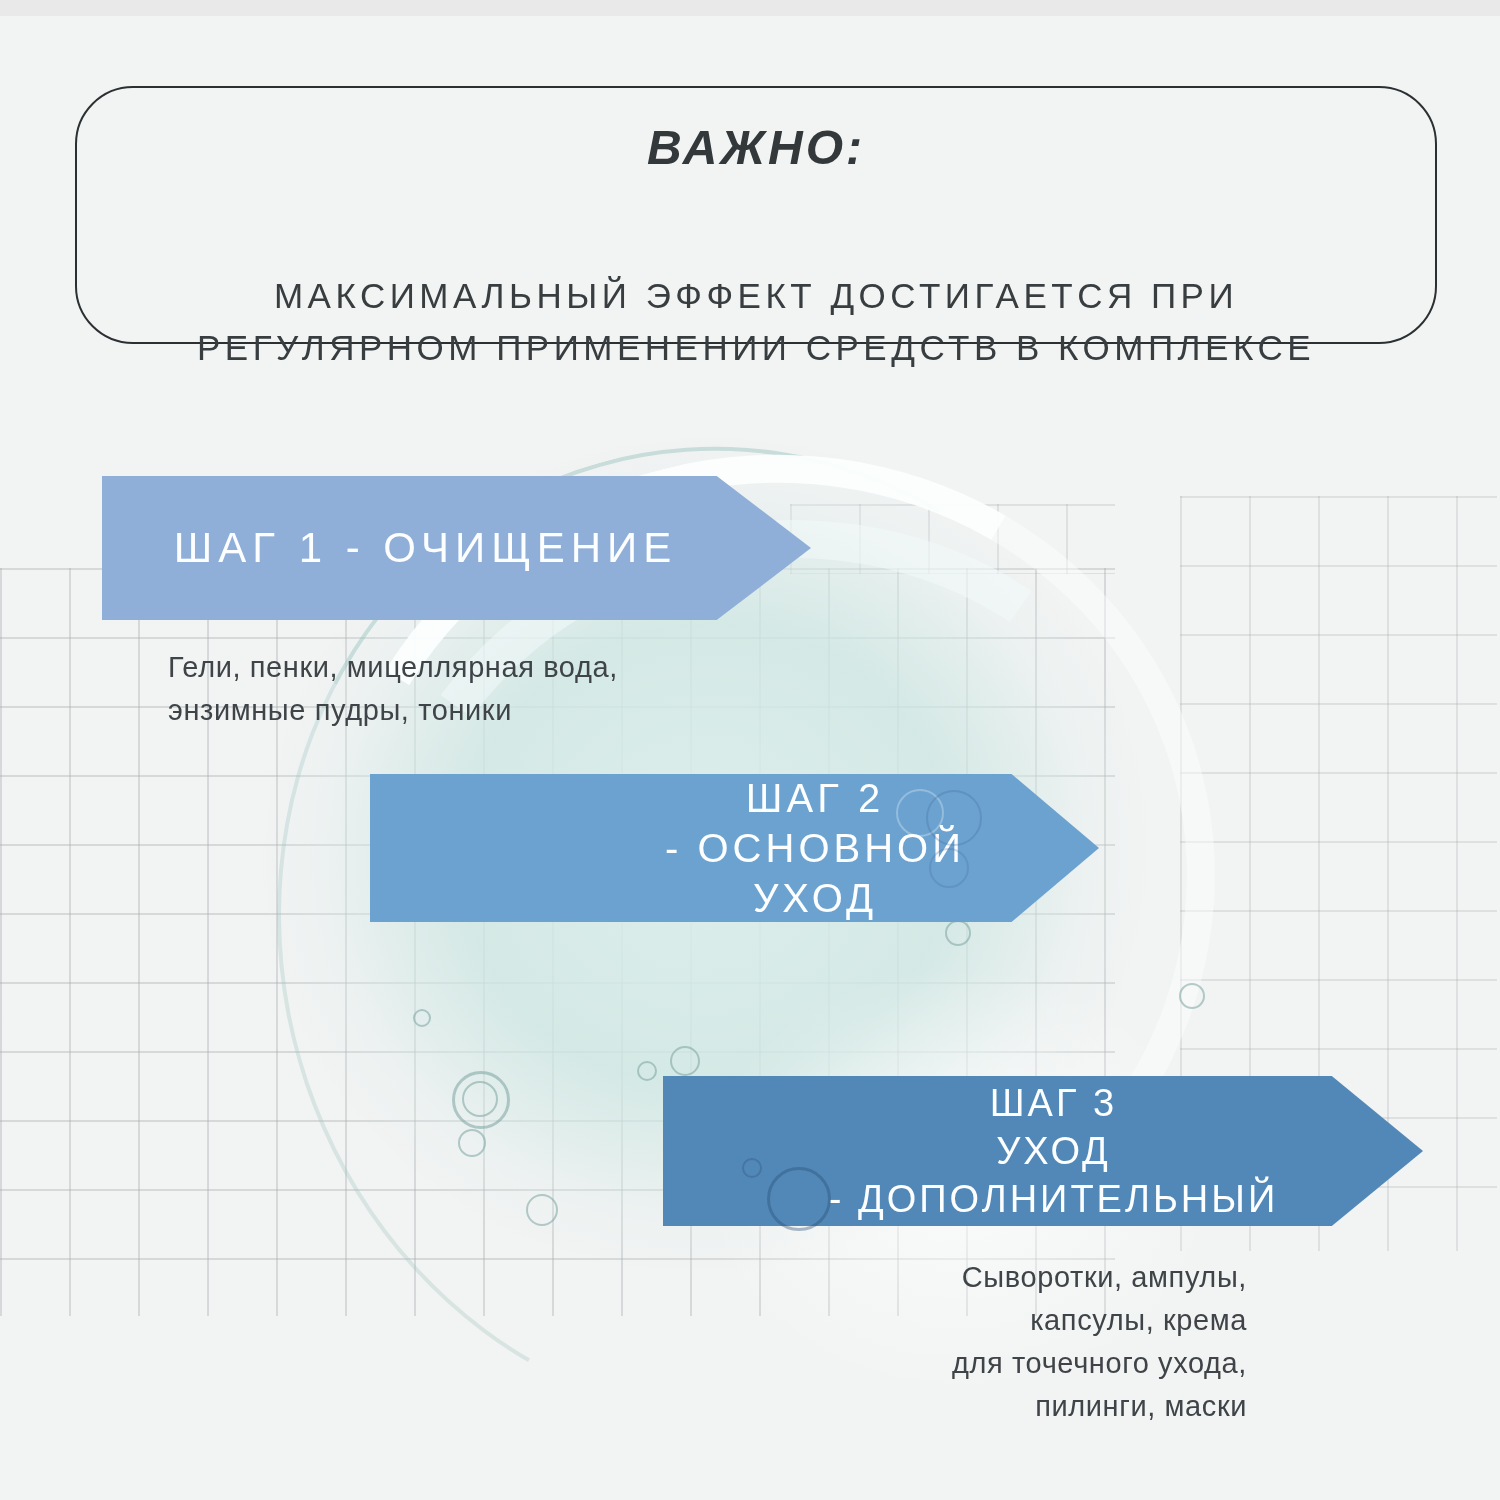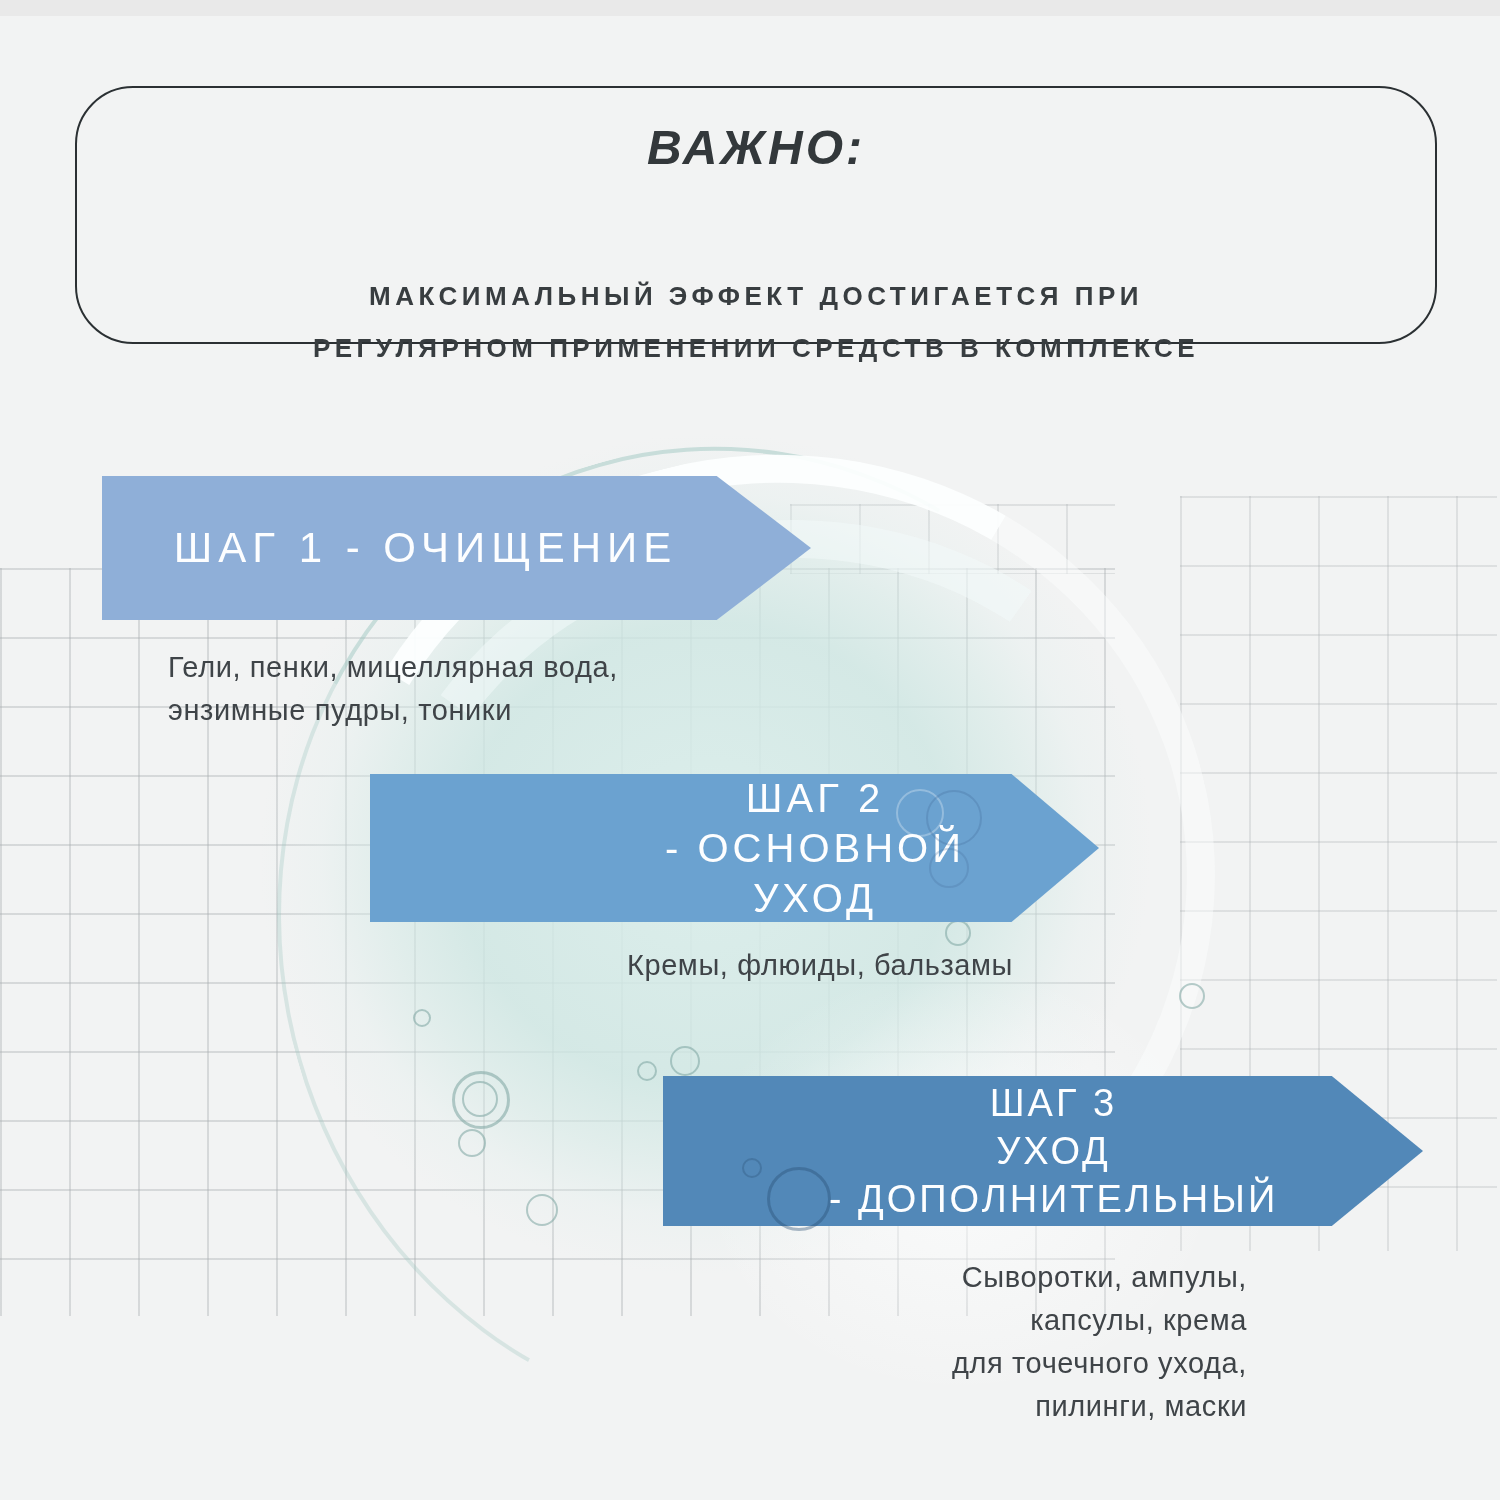--- a/index.html
+++ b/index.html
@@ -53,21 +53,21 @@
     position:absolute;left:75px;top:70px;width:1362px;height:258px;
     border:2px solid #2b3033;border-radius:58px;box-sizing:border-box;
     text-align:center;
   }
   .notice-title{
     position:absolute;left:0;right:0;top:32px;
     font-size:48px;font-style:italic;font-weight:600;letter-spacing:3px;color:#33383b;
   }
   .notice-sub{
     position:absolute;left:0;right:0;top:182px;
-    font-size:26px;font-weight:700;letter-spacing:4.5px;line-height:52px;color:#383d40;
+    font-size:35px;font-weight:400;letter-spacing:4.5px;line-height:52px;color:#383d40;
   }
   .notice-sub span{display:block;}
   
   .banner{
     position:absolute;display:flex;flex-direction:column;justify-content:center;
     box-sizing:border-box;color:#fdfeff;
   }
   .banner span{display:block;text-align:center;}
   .banner1{
     left:102px;top:460px;width:709px;height:144px;
@@ -144,23 +144,20 @@
     <span>энзимные пудры, тоники</span>
   </div>
 
   <div class="banner banner2 z4">
     <span>ШАГ 2</span>
     <span>- ОСНОВНОЙ УХОД</span>
   </div>
   <div class="bubble z5" style="left:896px;top:773px;width:44px;height:44px;border-color:rgba(255,255,255,0.28);"></div>
   <div class="bubble z5" style="left:926px;top:774px;width:52px;height:52px;border-color:rgba(70,110,155,0.30);"></div>
   <div class="bubble z5" style="left:929px;top:832px;width:36px;height:36px;border-color:rgba(70,110,155,0.26);"></div>
-  <div class="desc desc2 z4">
-    <span>Кремы, флюиды, бальзамы</span>
-  </div>
 
   <div class="banner banner3 z4">
     <span>ШАГ 3</span>
     <span>УХОД</span>
     <span>- ДОПОЛНИТЕЛЬНЫЙ</span>
   </div>
   <div class="bubble z5" style="left:767px;top:1151px;width:58px;height:58px;border-width:3px;border-color:rgba(40,75,112,0.38);"></div>
   <div class="bubble z5" style="left:742px;top:1142px;width:16px;height:16px;border-color:rgba(40,75,112,0.30);"></div>
   <div class="desc desc3 z4">
     <span>Сыворотки, ампулы,</span>

